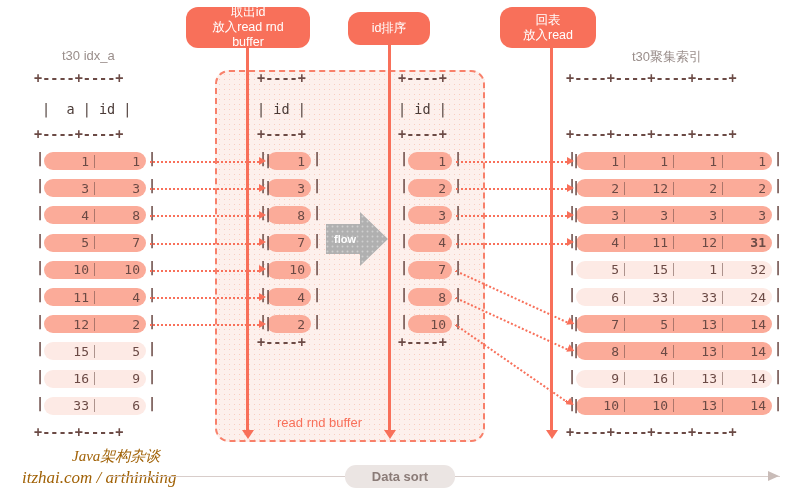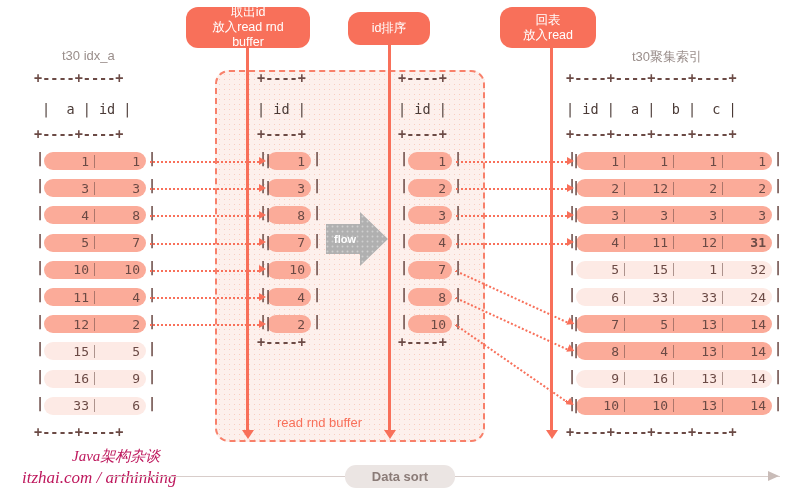--- a/index.html
+++ b/index.html
@@ -56,21 +56,21 @@
   .ahead{position:absolute;width:0;height:0;
         border-top:4.5px solid transparent;border-bottom:4.5px solid transparent;
         border-left:7px solid #f8705a;transform-origin:0 50%;}
 
   
   .sortwrap{position:absolute;}
   .sortlabel{position:absolute;color:#ffffff;font-family:"Liberation Sans",sans-serif;
              font-size:11px;font-weight:bold;}
 
   
-  .wm{position:absolute;color:#be185d;font-family:"Liberation Serif",serif;
+  .wm{position:absolute;color:#a16207;font-family:"Liberation Serif",serif;
       font-style:italic;}
   .flowline{position:absolute;height:1px;background:#d8cdca;}
   .flowpill{position:absolute;background:#ebe5e3;border-radius:11px;
       font-family:"Liberation Sans",sans-serif;font-size:13px;font-weight:bold;
       color:#8a7b77;display:flex;align-items:center;justify-content:center;}
   .flowhead{position:absolute;width:0;height:0;border-top:5px solid transparent;
       border-bottom:5px solid transparent;border-left:11px solid #c9bcb8;}
 </style>
 </head>
 <body>
@@ -258,21 +258,20 @@
       <div class="pipe" style="left: 454px; top: 258.8px;">|</div>
       <div class="pipe" style="left: 400px; top: 286px;">|</div>
       <div class="pipe" style="left: 454px; top: 286px;">|</div>
       <div class="pipe" style="left: 400px; top: 313.2px;">|</div>
       <div class="pipe" style="left: 454px; top: 313.2px;">|</div>
     </div>
 
   <div class="ttitle" style="left:632px;top:48px;">t30聚集索引</div>
 
   <div class="rule" style="left:566px;top:70px;">+----+----+----+----+</div>
-  <div class="hdr" style="left:566px;top:101px;">| id |  a |  b |  c |</div>
   <div class="rule" style="left:566px;top:126px;">+----+----+----+----+</div>
   <div class="rule" style="left:566px;top:424px;">+----+----+----+----+</div>
   <div id="right-rows">
       <div class="row hot" style="left: 576px; top: 152px; width: 196px;">
         <div class="cell" style="width: 49px;">1</div>
         <div class="cell" style="width: 49px;">1</div>
         <div class="cell" style="width: 49px;">1</div>
         <div class="cell" style="width: 49px;">1</div>
       </div>
       <div class="row hot" style="left: 576px; top: 179.2px; width: 196px;">

